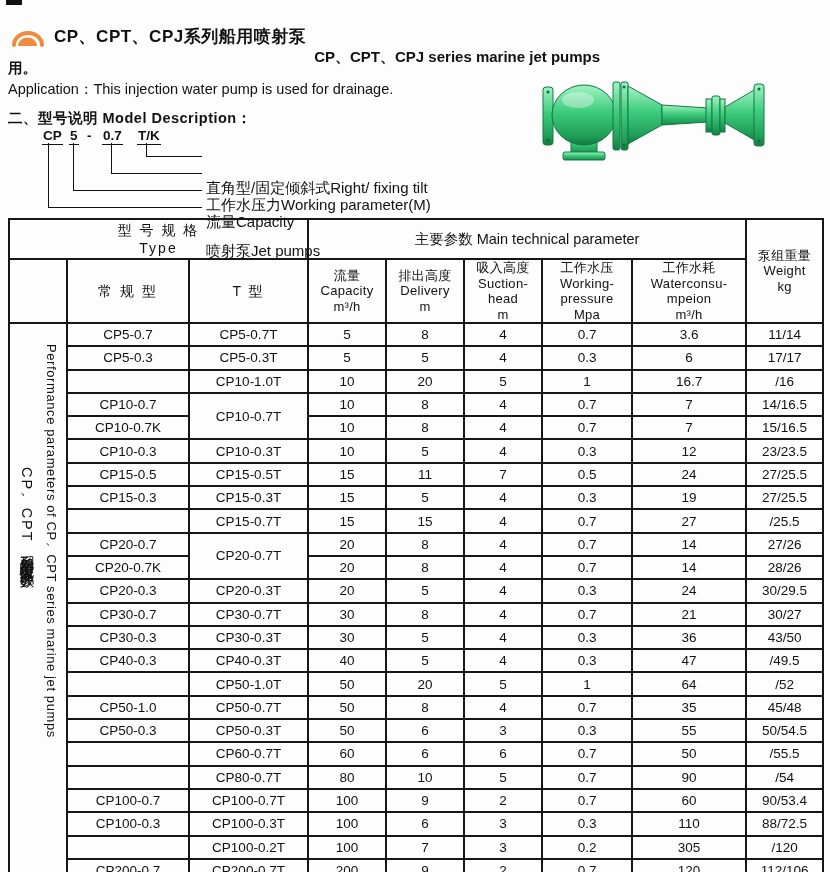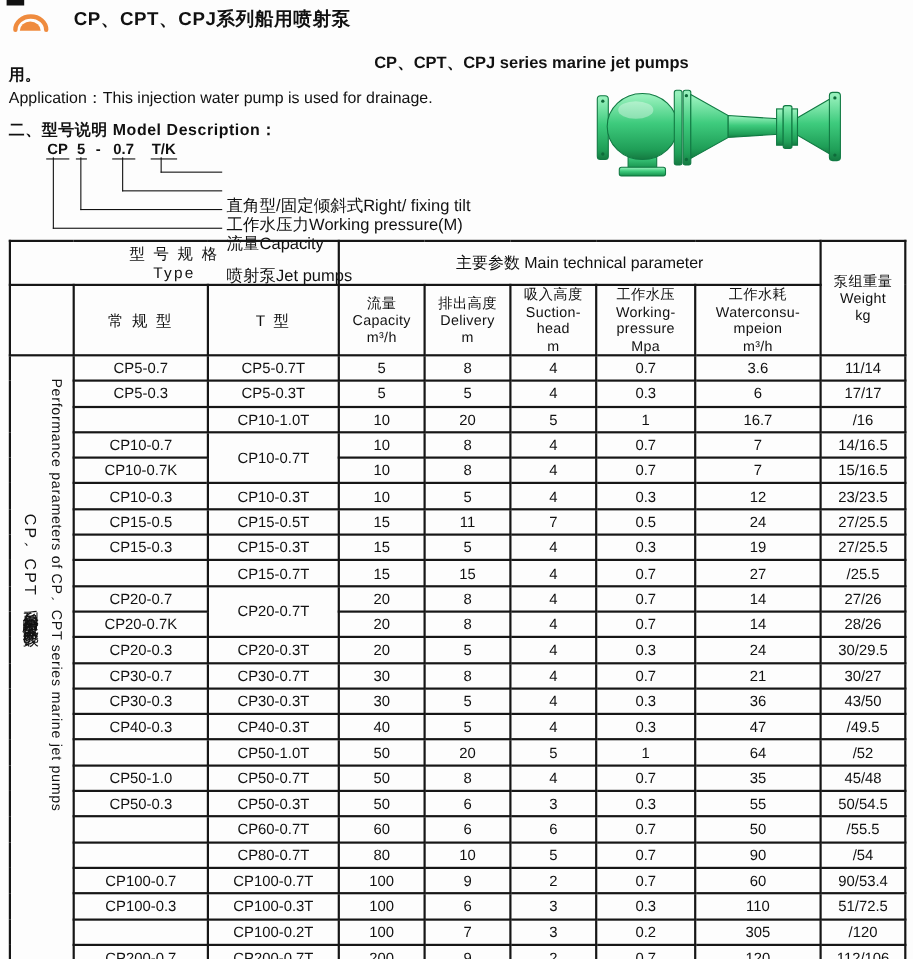--- a/index.html
+++ b/index.html
@@ -1,21 +1,21 @@
 <!DOCTYPE html>
 <html><head>
 <meta charset="utf-8">
 <style>
   * { margin:0; padding:0; box-sizing:border-box; }
   body { background:#e8e8e8; font-family:"Liberation Sans","DejaVu Sans",sans-serif; color:#111; }
   .page { position:relative; width:830px; height:872px; background:#fdfdfd; overflow:hidden; }
 
   .corner-mark { position:absolute; left:6px; top:0; width:16px; height:5px; background:#111; }
 
-  .title-row { position:absolute; left:10px; top:6px; display:flex; gap:21px; }
+  .title-row { position:absolute; left:10px; top:6px; display:flex; align-items:center; gap:8px; }
   .logo { width:36px; height:26px; }
   .title-zh { font-size:17px; font-weight:700; letter-spacing:.5px; }
   .title-en { font-size:15px; font-weight:700;margin-top:42px; }
 
   .txt { position:absolute; left:8px; font-size:14.5px; }
   .b600 { font-weight:700; }
   .overview1 { top:41px; letter-spacing:1px; }
   .overview2 { top:59px; }
   .application { top:80px; }
   .model-heading { top:109px; letter-spacing:.5px; }
@@ -69,21 +69,21 @@
     <span class="code-part code-dash" style="left:86px">-</span>
     <span class="code-part" style="left:102px">0.7</span>
     <span class="code-part" style="left:137px">T/K</span>
 
     <div class="elbow" style="left:146px;top:143px;width:56px;height:14px"></div>
     <div class="elbow" style="left:111px;top:143px;width:91px;height:31px"></div>
     <div class="elbow" style="left:73px;top:143px;width:129px;height:48px"></div>
     <div class="elbow" style="left:48px;top:143px;width:154px;height:65px"></div>
 
     <div class="diagram-label" style="top:148px">直角型/固定倾斜式Right/ fixing tilt</div>
-    <div class="diagram-label" style="top:165px">工作水压力Working pressure(M)</div>
+    <div class="diagram-label" style="top:165px">工作水压力Working parameter(M)</div>
     <div class="diagram-label" style="top:182px">流量Capacity</div>
     <div class="diagram-label" style="top:211px">喷射泵Jet pumps</div>
   </div>
 
   <svg class="pump" width="240" height="90" viewBox="0 0 240 90">
     <defs>
       <linearGradient id="pg" x1="0" y1="0" x2="0" y2="1">
         <stop offset="0.05" stop-color="#96f0bb"></stop>
         <stop offset="0.45" stop-color="#3ecb7d"></stop>
         <stop offset="0.85" stop-color="#1f9e57"></stop>
@@ -375,21 +375,21 @@
           <td>90/53.4</td>
         </tr>
         <tr>
           <td class="model">CP100-0.3</td>
           <td class="model">CP100-0.3T</td>
           <td>100</td>
           <td>6</td>
           <td>3</td>
           <td>0.3</td>
           <td>110</td>
-          <td>51/72.5</td>
+          <td>88/72.5</td>
         </tr>
         <tr>
           <td class="model"></td>
           <td class="model">CP100-0.2T</td>
           <td>100</td>
           <td>7</td>
           <td>3</td>
           <td>0.2</td>
           <td>305</td>
           <td>/120</td>

